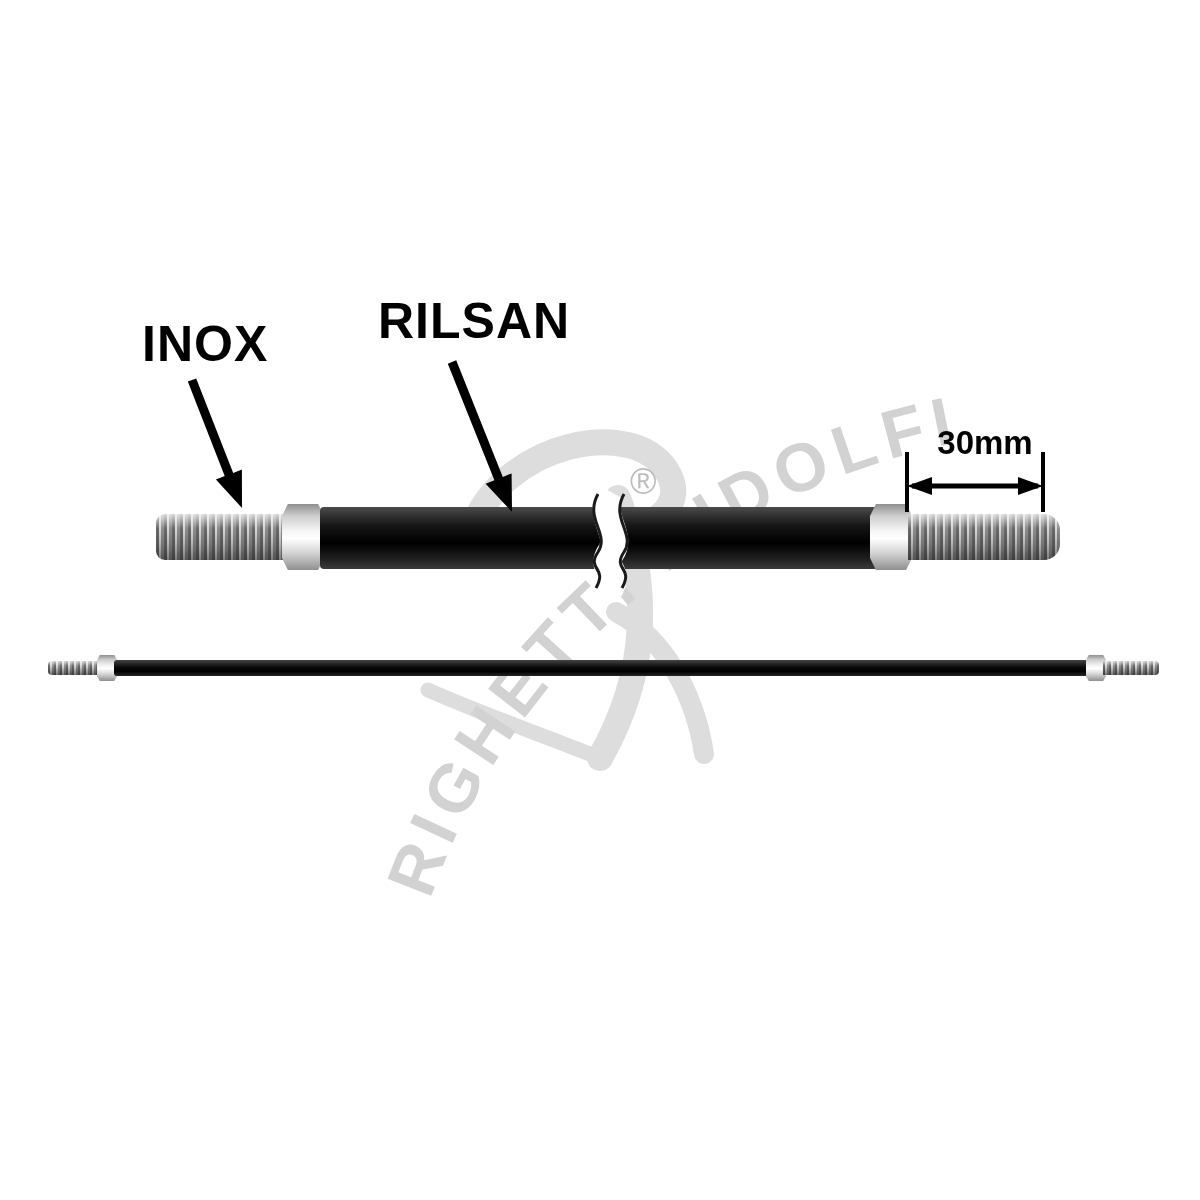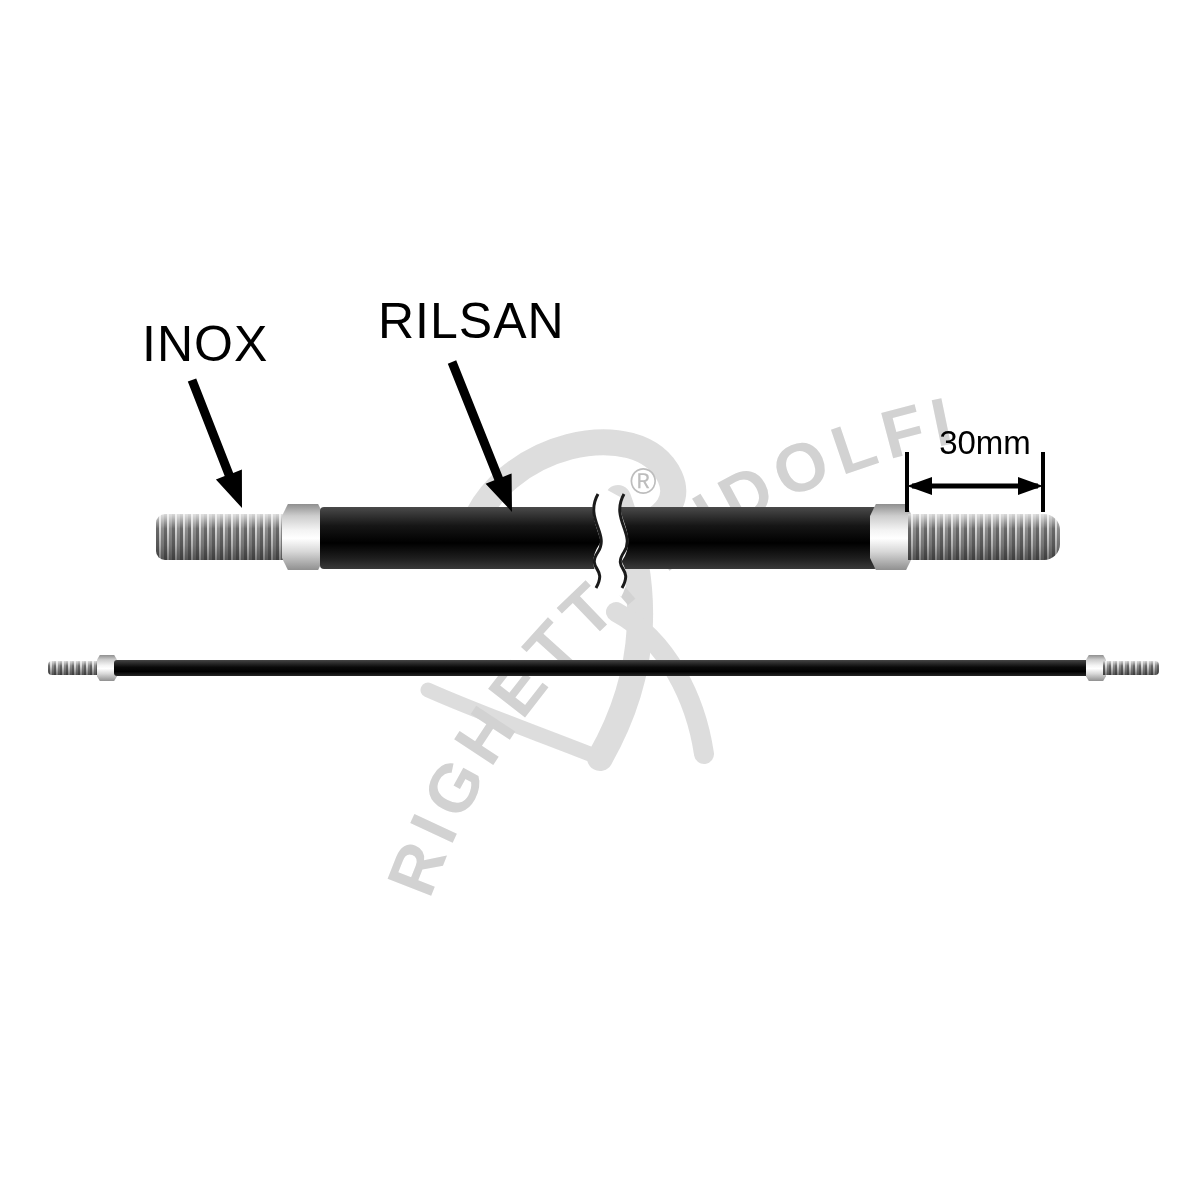--- a/index.html
+++ b/index.html
@@ -9,21 +9,21 @@
     font-family:"Liberation Sans", sans-serif;
     position:relative;
     overflow:hidden;
   }
   .layer { position:absolute; inset:0; }
   #watermark-layer { z-index:0; }
   #rod-layer { z-index:1; }
   #overlay-layer { z-index:2; pointer-events:none; }
   #label-layer { z-index:3; }
 
-  .label { position:absolute; font-weight:400; color:#000; }
+  .label { position:absolute; font-weight:700; color:#000; }
   .label-inox   { left:142px; top:315px; font-size:50px; letter-spacing:1px; }
   .label-rilsan { left:378px; top:292px; font-size:50px; letter-spacing:1px; }
   .label-dim    { left:918px; top:424px; font-size:33px; width:134px; text-align:center; }
 
   
   .stud {
     position:absolute;
     background:
       linear-gradient(180deg, rgba(255,255,255,.75), rgba(255,255,255,0) 32%, rgba(0,0,0,.18) 68%, rgba(0,0,0,.42)),
       repeating-linear-gradient(90deg, #696969 0 3px, #d6d6d6 3px 5px, #8d8d8d 5px 8px);

